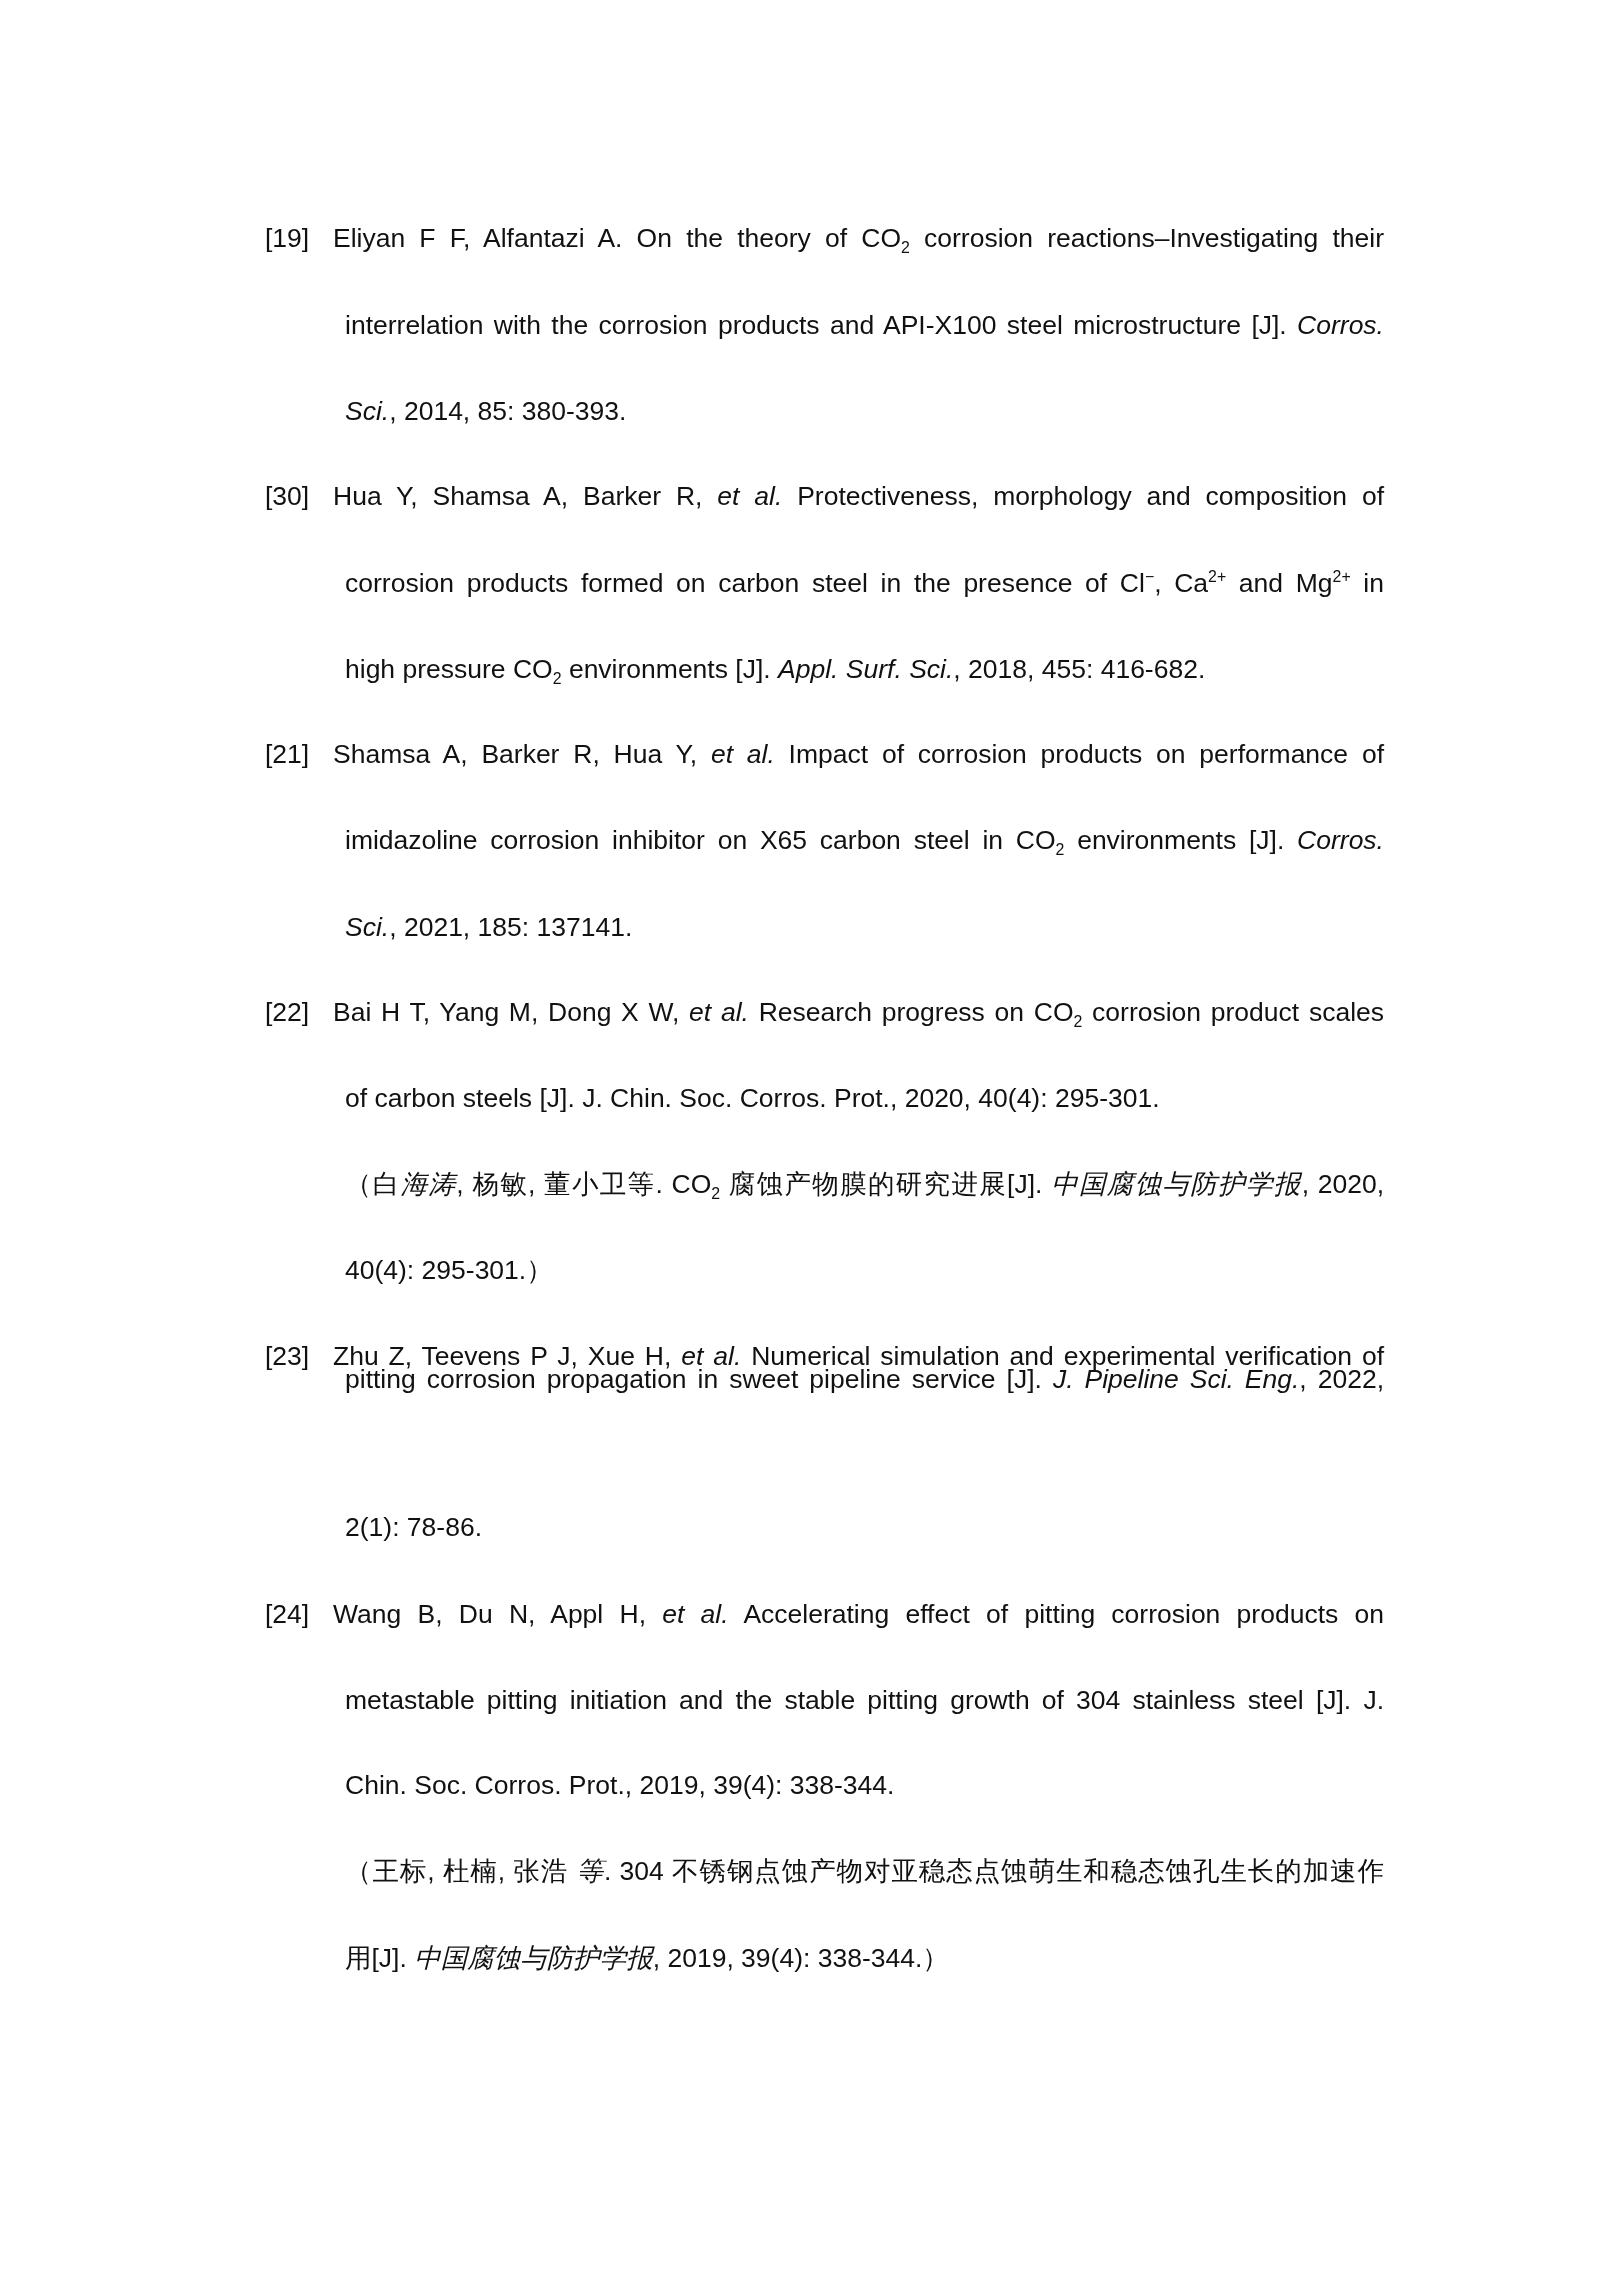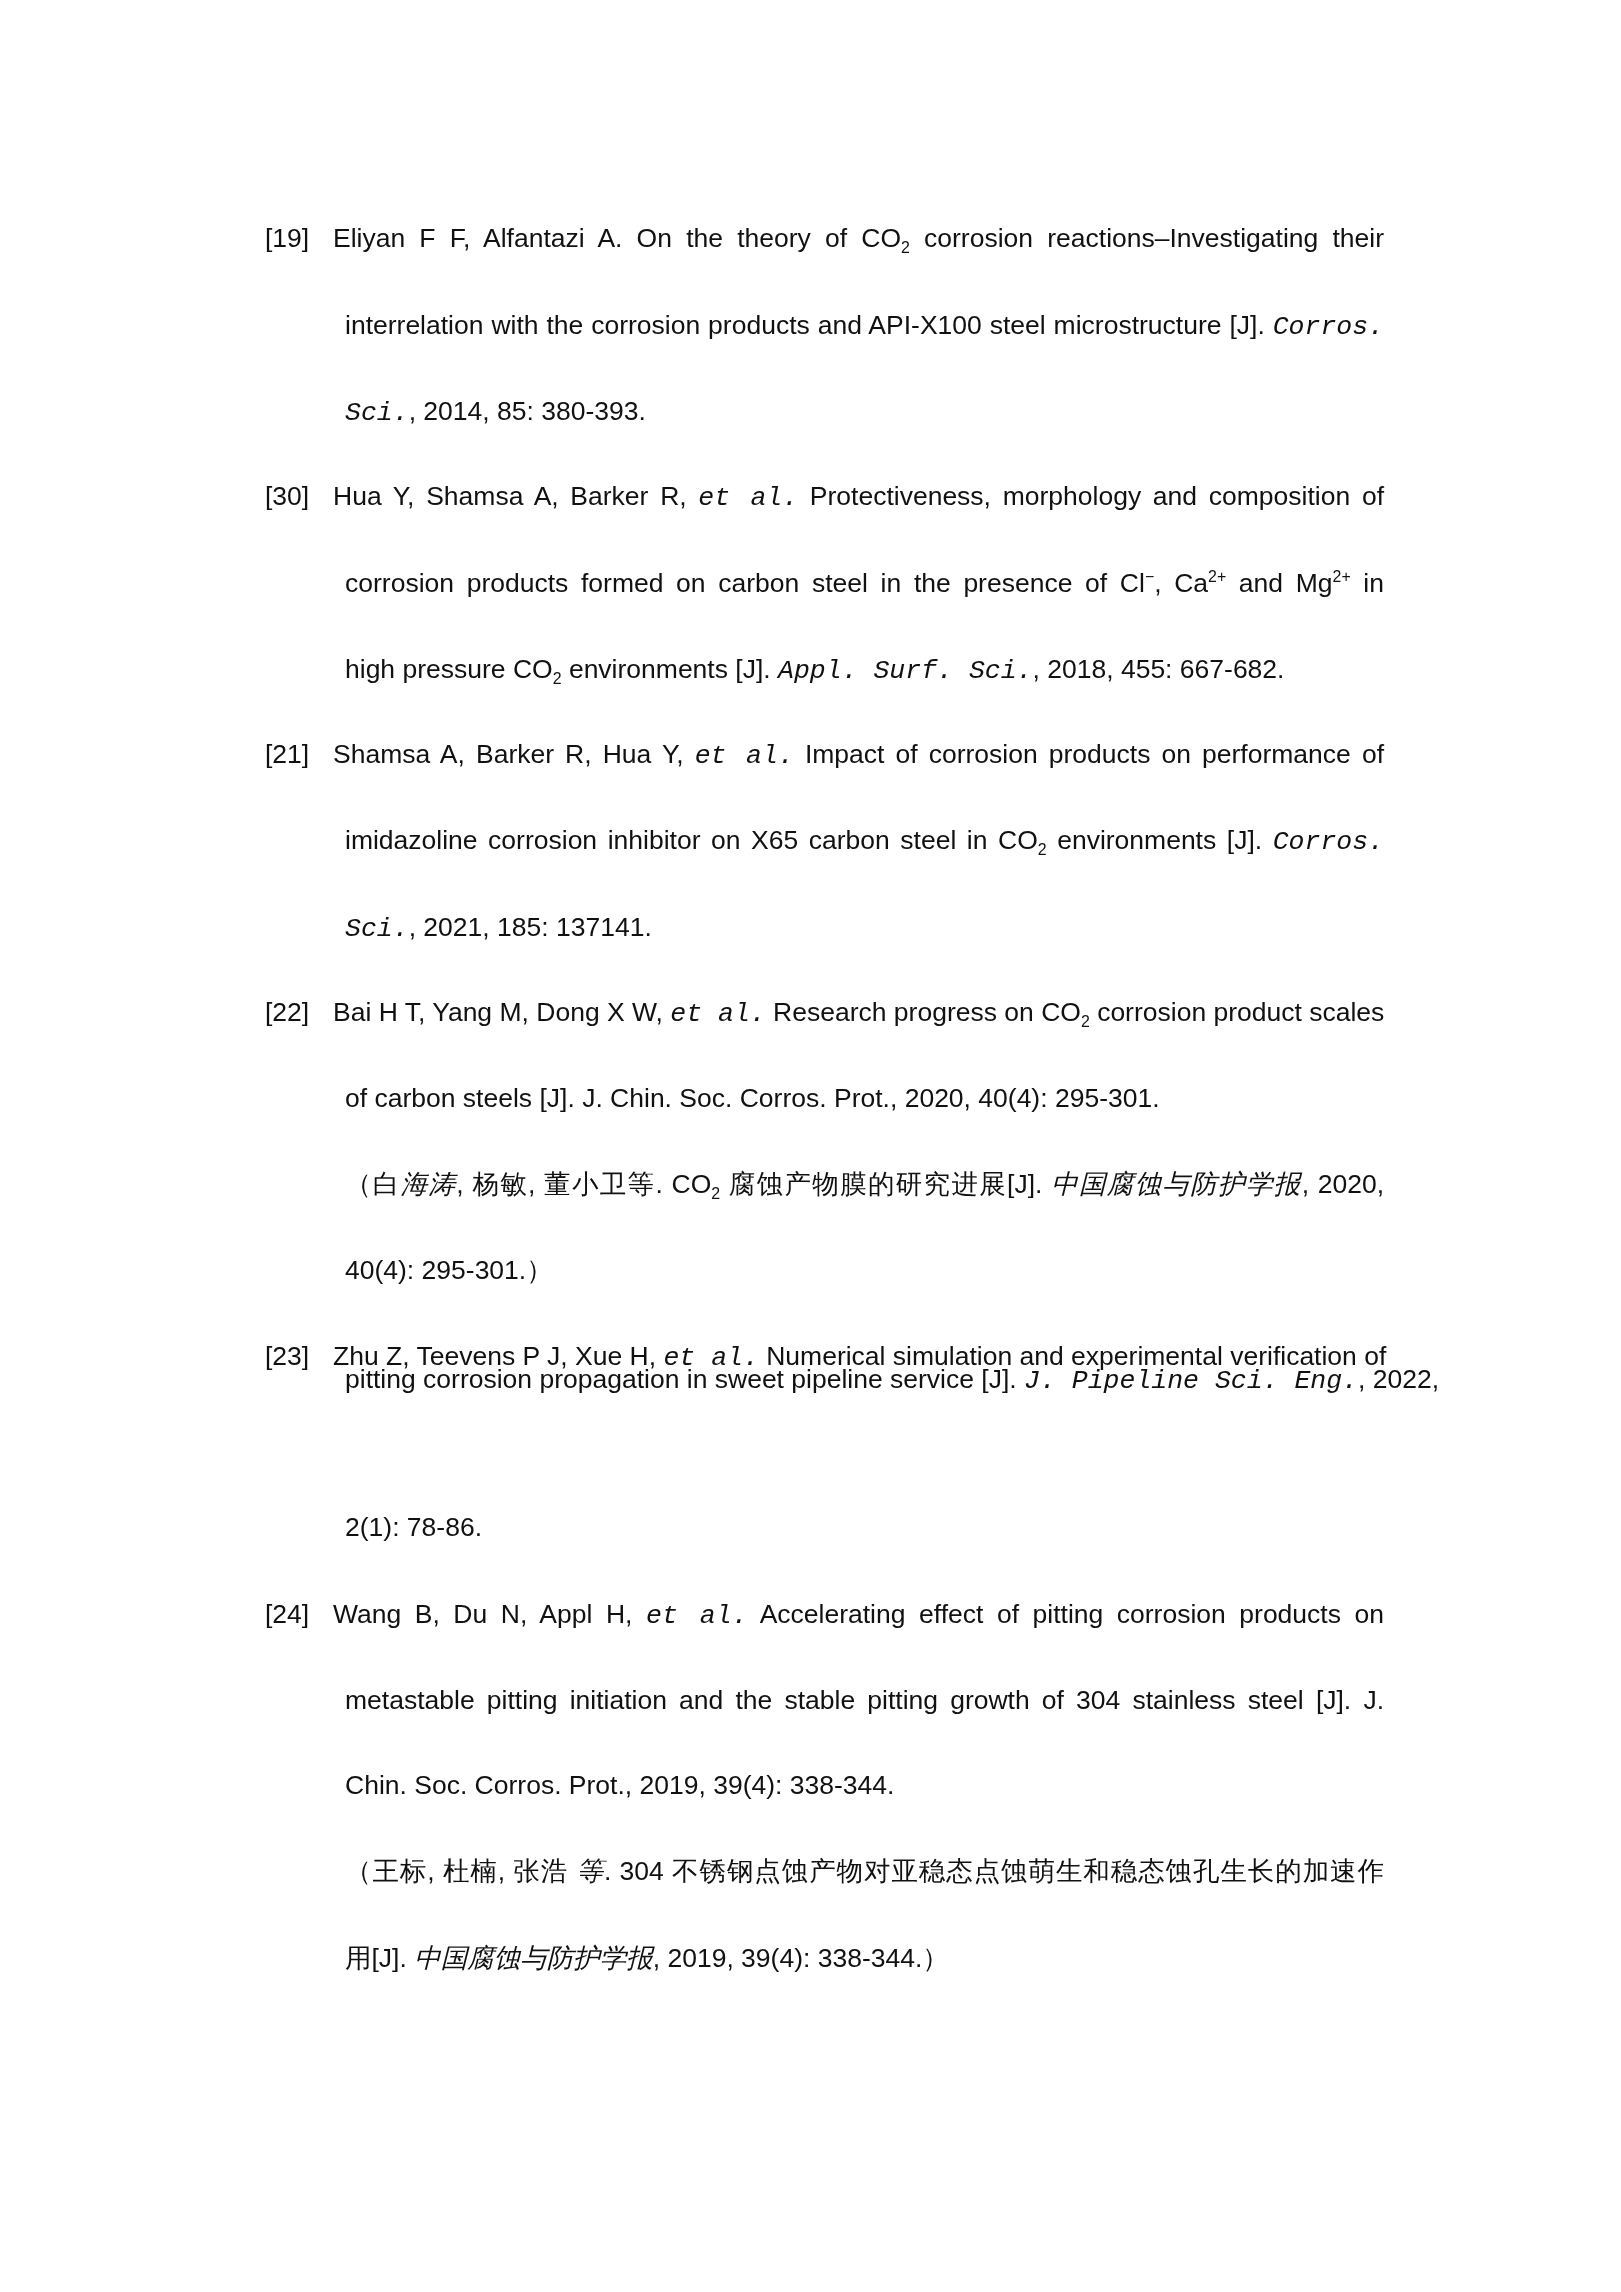--- a/index.html
+++ b/index.html
@@ -5,40 +5,40 @@
     html, body { margin: 0; padding: 0; background: #ffffff; }
     body { width: 1621px; height: 2293px; position: relative; overflow: hidden;
            font-family: "Liberation Sans", sans-serif; color: #111111; font-size: 26.5px; }
     .ref { position: absolute; left: 0; width: 1621px; }
     .line { position: absolute; white-space: nowrap; line-height: 31px; }
     .num { left: 245px; margin-left: 20px; }
     .first { left: 333px; }
     .cont { left: 345px; }
     .just { display: block; text-align: justify; text-align-last: justify; width: 1039px; }
     .just-first { width: 1051px; }
-    i { font-style: italic; font-family: Liberation Mono, monospace; }
+    i { font-style: italic; }
     sub, sup { font-size: 60%; line-height: 0; }
   </style>
 </head>
 <body>
 
 <div id="refs">
 
   <div class="ref">
     <span class="line num" style="top:223px">[19]</span>
     <span class="line first just just-first" style="top:223px"><span>Eliyan F F, Alfantazi A. On the theory of CO</span><sub>2</sub><span> corrosion reactions–Investigating their</span></span>
     <span class="line cont just" style="top:310px"><span>interrelation with the corrosion products and API-X100 steel microstructure [J]. </span><i>Corros.</i></span>
     <span class="line cont" style="top:396px"><i>Sci.</i><span>, 2014, 85: 380-393.</span></span>
   </div>
 
   <div class="ref">
     <span class="line num" style="top:481px">[30]</span>
     <span class="line first just just-first" style="top:481px"><span>Hua Y, Shamsa A, Barker R, </span><i>et al.</i><span> Protectiveness, morphology and composition of</span></span>
     <span class="line cont just" style="top:568px"><span>corrosion products formed on carbon steel in the presence of Cl</span><sup>−</sup><span>, Ca</span><sup>2+</sup><span> and Mg</span><sup>2+</sup><span> in</span></span>
-    <span class="line cont" style="top:654px"><span>high pressure CO</span><sub>2</sub><span> environments [J]. </span><i>Appl. Surf. Sci.</i><span>, 2018, 455: 667-682.</span></span>
+    <span class="line cont" style="top:654px"><span>high pressure CO</span><sub>2</sub><span> environments [J]. </span><i>Appl. Surf. Sci.</i><span>, 2018, 455: 416-682.</span></span>
   </div>
 
   <div class="ref">
     <span class="line num" style="top:739px">[21]</span>
     <span class="line first just just-first" style="top:739px"><span>Shamsa A, Barker R, Hua Y, </span><i>et al.</i><span> Impact of corrosion products on performance of</span></span>
     <span class="line cont just" style="top:825px"><span>imidazoline corrosion inhibitor on X65 carbon steel in CO</span><sub>2</sub><span> environments [J]. </span><i>Corros.</i></span>
     <span class="line cont" style="top:912px"><i>Sci.</i><span>, 2021, 185: 137141.</span></span>
   </div>
 
   <div class="ref">

